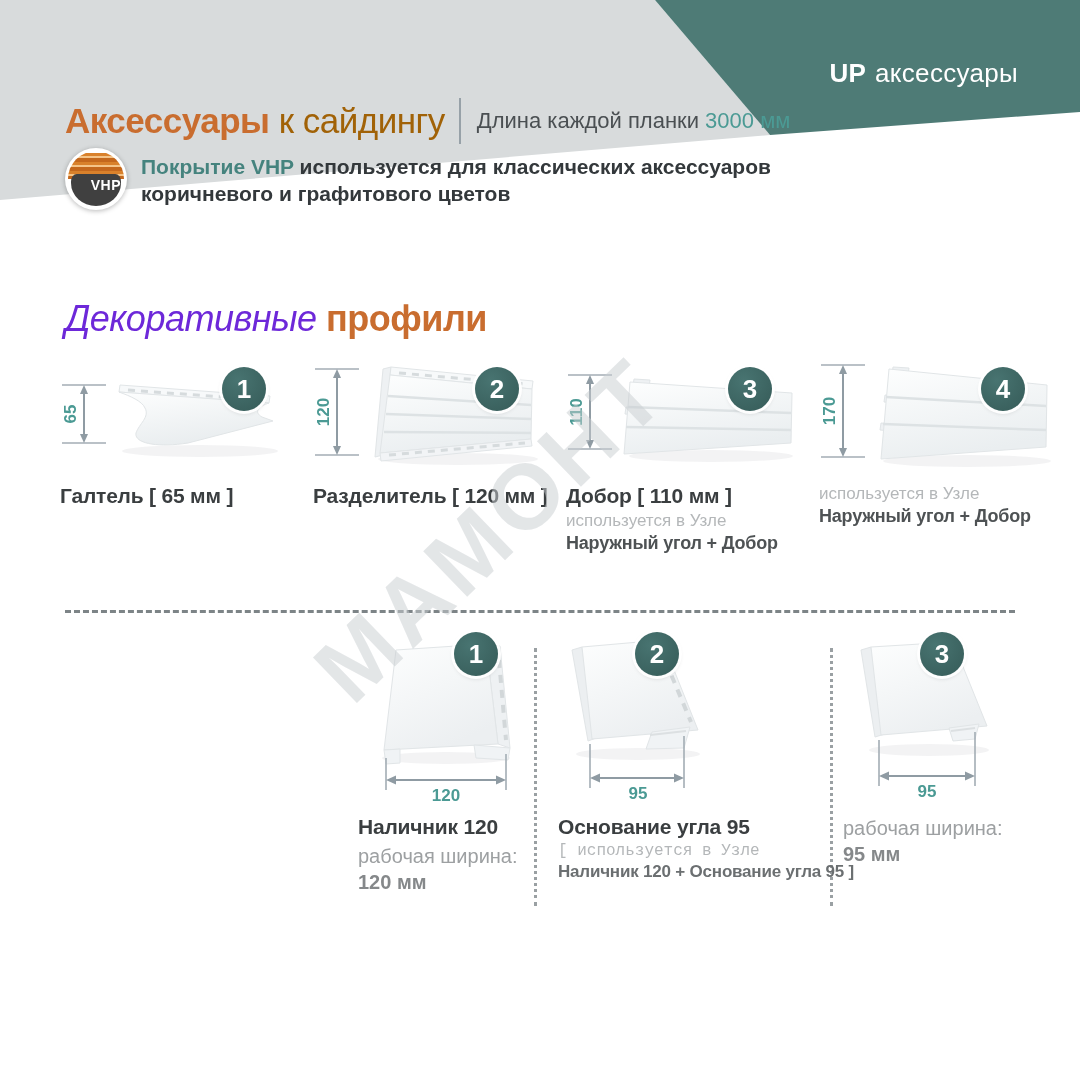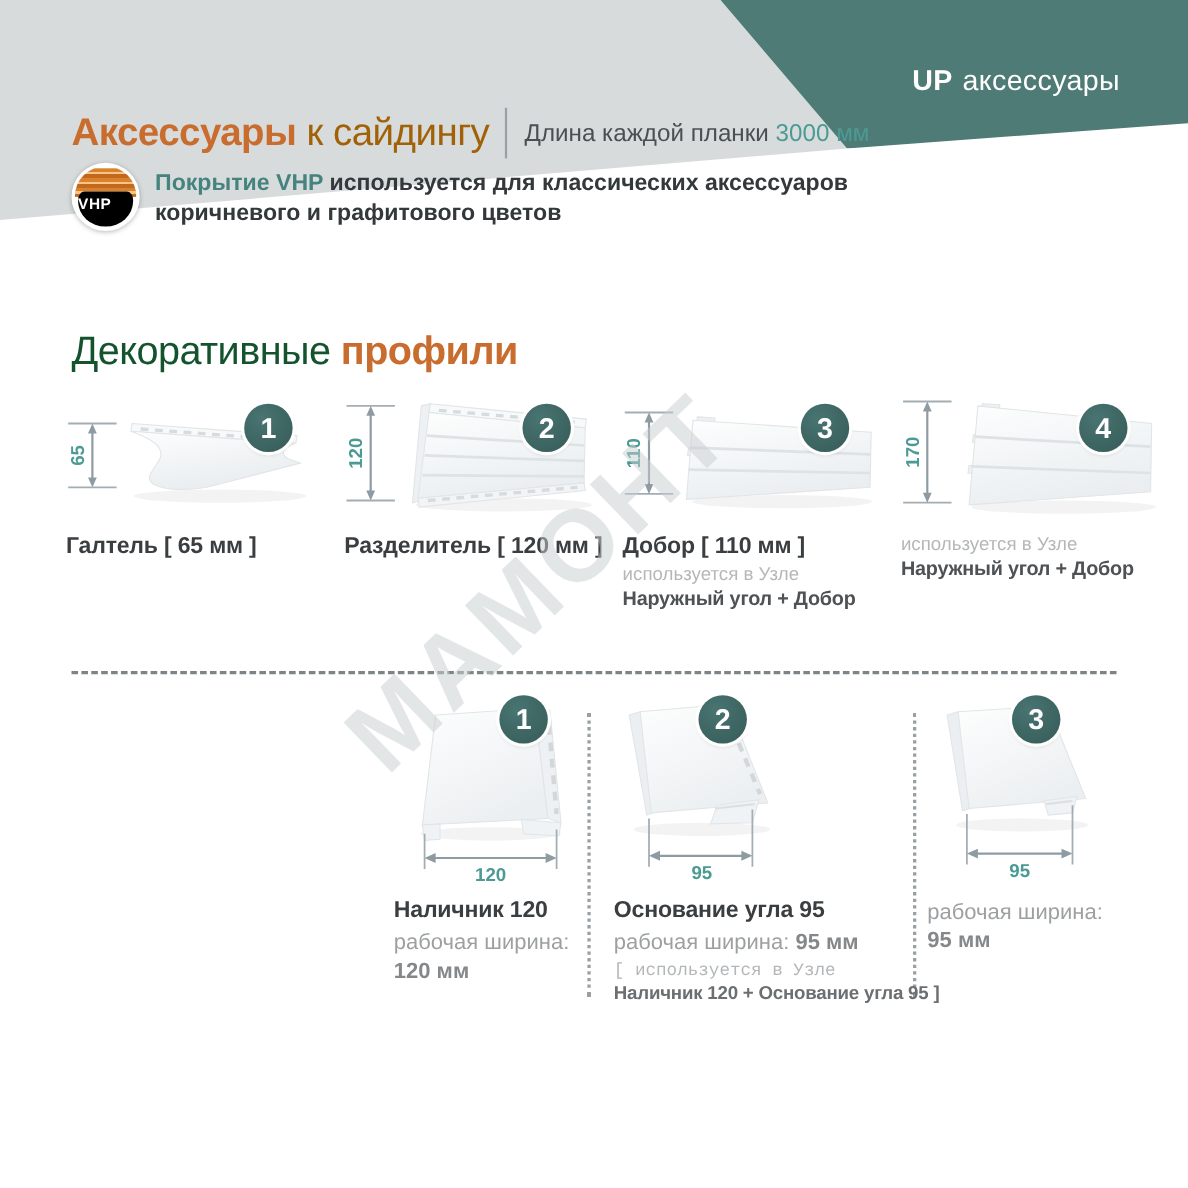--- a/index.html
+++ b/index.html
@@ -26,29 +26,29 @@
 
   
   .vhp-row{left:65px;top:148px;display:flex;z-index:4;}
   .vhp-logo{position:relative;width:62px;height:62px;border-radius:50%;background:#fff;
             box-shadow:0 1px 5px rgba(0,0,0,.28);flex:0 0 auto;}
   .vhp-inner{position:absolute;inset:3px;border-radius:50%;overflow:hidden;background:#fff;}
   .vhp-stripes{position:absolute;left:0;right:0;top:2px;height:26px;
                background:repeating-linear-gradient(180deg,#d9812b 0 3px,#f5c488 3px 5px,#c4681d 5px 9px);}
   .vhp-tiny{position:absolute;left:0;right:0;top:28px;font-size:5px;font-weight:bold;
             color:#4a5f8a;text-align:center;letter-spacing:.2px;}
-  .vhp-blue{position:absolute;left:3px;right:3px;bottom:1px;height:32px;background:#000000;
+  .vhp-blue{position:absolute;left:3px;right:3px;bottom:1px;height:32px;background:#404040;
             border-radius:6px 6px 26px 26px/8px 8px 24px 24px;color:#fff;font-weight:bold;
-            font-size:14px;text-align:left;line-height:23px;letter-spacing:.5px;}
+            font-size:14px;text-align:right;line-height:23px;letter-spacing:.5px;}
   .vhp-note{margin-left:14px;font-size:21px;font-weight:bold;line-height:27px;color:#33383b;padding-top:5px;}
   .vhp-note .teal{color:#45837e;}
 
   
   .sec-title{font-size:36px;letter-spacing:-.5px;z-index:4;}
-  .sec-title .light{color:#14532d;}
+  .sec-title .light{color:#6d28d9;font-style:italic;}
   .sec-title .bold{font-weight:bold;color:#c96d2f;}
   .sec1-title{left:65px;top:298px;}
   .sec2-title{left:65px;top:630px;line-height:47px;}
 
   
   .row1{left:60px;top:355px;display:flex;z-index:2;}
   .p-col{position:relative;width:253px;}
   .caption{margin-top:7px;}
   .p-name{font-size:21px;font-weight:bold;color:#3a3e40;letter-spacing:-.2px;white-space:nowrap;}
   .p-note-light{font-size:17px;color:#b4b7b9;margin-top:3px;white-space:nowrap;}
@@ -315,21 +315,20 @@
       <line x1="92" y1="103" x2="128" y2="99" stroke="#dce0e2" stroke-width="2"></line>
       <line class="tick" x1="32" y1="112" x2="32" y2="156"></line>
         <line class="tick" x1="126" y1="104" x2="126" y2="156"></line>
       <line class="dimline" x1="40" y1="146" x2="118" y2="146"></line>
       <polygon class="dimhead" points="32,146 42,141.5 42,150.5"></polygon>
         <polygon class="dimhead" points="126,146 116,141.5 116,150.5"></polygon>
       <text class="dimnum" x="80" y="167" text-anchor="middle">95</text>
     </svg>
     <div class="caption">
       <div class="p-name">Основание угла 95</div>
-      <div class="w-label"><span>рабочая ширина:</span> <span class="w-value">95 мм</span></div>
       <div class="b-note-light">[ используется в Узле</div>
       <div class="b-note-bold">Наличник 120 + Основание угла 95 ]</div>
     </div>
   </div>
 
   <div class="b-col b-col3">
     <div class="badge b-badge3">
         <span>3</span>
       </div>
     <svg width="190" height="172" viewBox="0 0 190 172">

